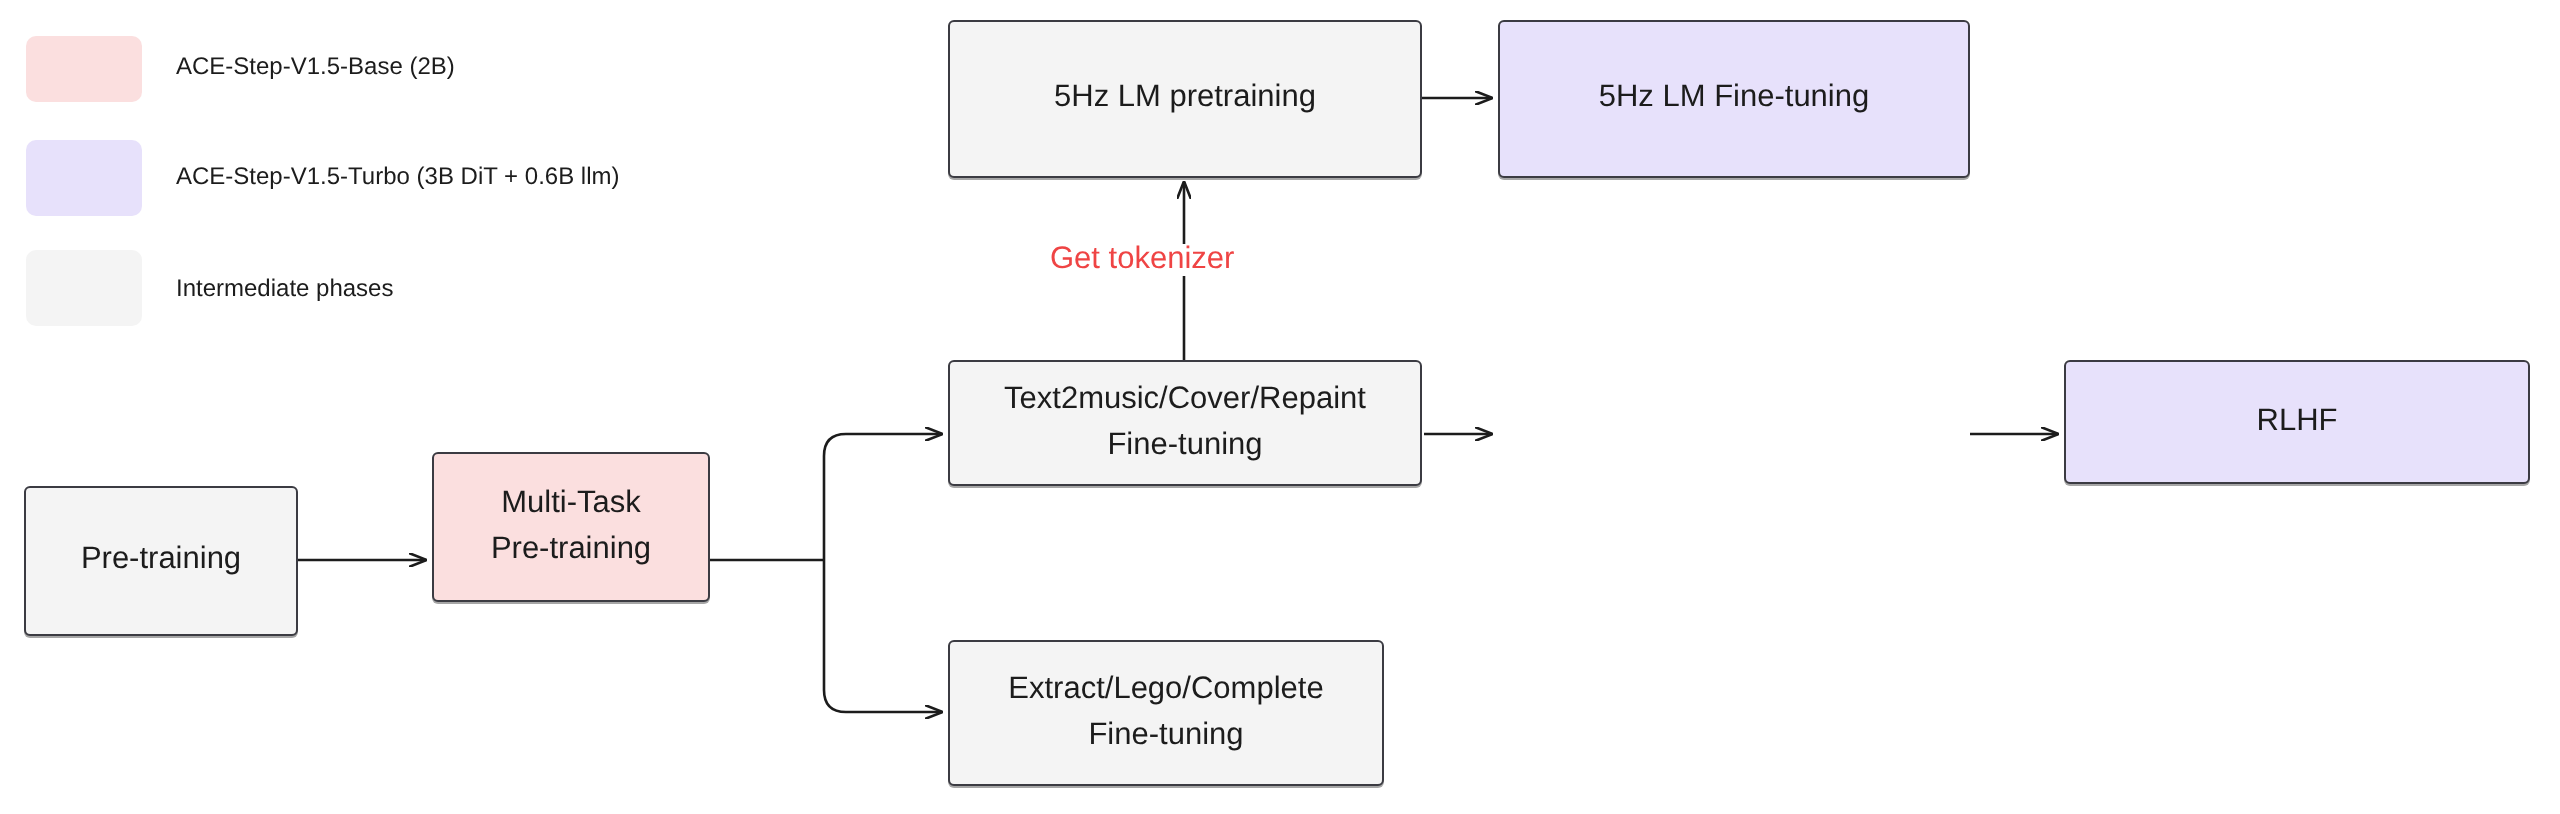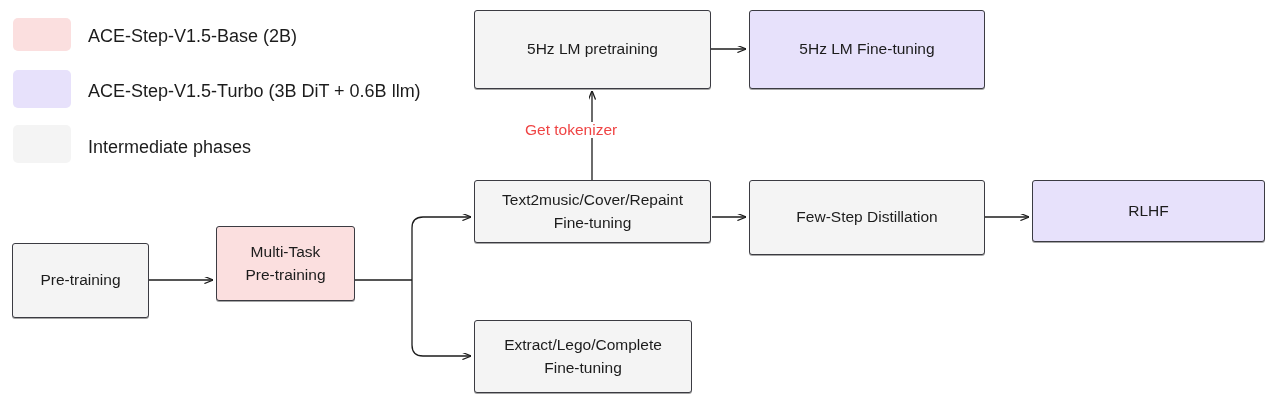--- a/index.html
+++ b/index.html
@@ -20,21 +20,21 @@
   }
 
   
   .legend-swatch {
     position: absolute;
     border-radius: 5px;
     box-sizing: border-box;
   }
   .legend-label {
     position: absolute;
-    font-size: 18px;
+    font-size: 12px;
     line-height: 1;
     color: #1c1c1c;
     white-space: nowrap;
   }
 
   
   .node {
     position: absolute;
     box-sizing: border-box;
     border: 1.4px solid #3b3b42;
@@ -134,23 +134,20 @@
 
   <div class="node fill-purple" style="left:749px; top:10px; width:236px; height:79px;">
     <span class="node-text">5Hz LM Fine-tuning</span>
   </div>
 
   <div class="node fill-grey" style="left:474px; top:180px; width:237px; height:63px;">
     <span class="node-text">Text2music/Cover/Repaint
 Fine-tuning</span>
   </div>
 
-  <div class="node fill-grey" style="left:749px; top:180px; width:236px; height:75px;">
-    <span class="node-text">Few-Step Distillation</span>
-  </div>
 
   <div class="node fill-purple" style="left:1032px; top:180px; width:233px; height:62px;">
     <span class="node-text">RLHF</span>
   </div>
 
   <div class="node fill-grey" style="left:12px; top:243px; width:137px; height:75px;">
     <span class="node-text">Pre-training</span>
   </div>
 
   <div class="node fill-pink" style="left:216px; top:226px; width:139px; height:75px;">

